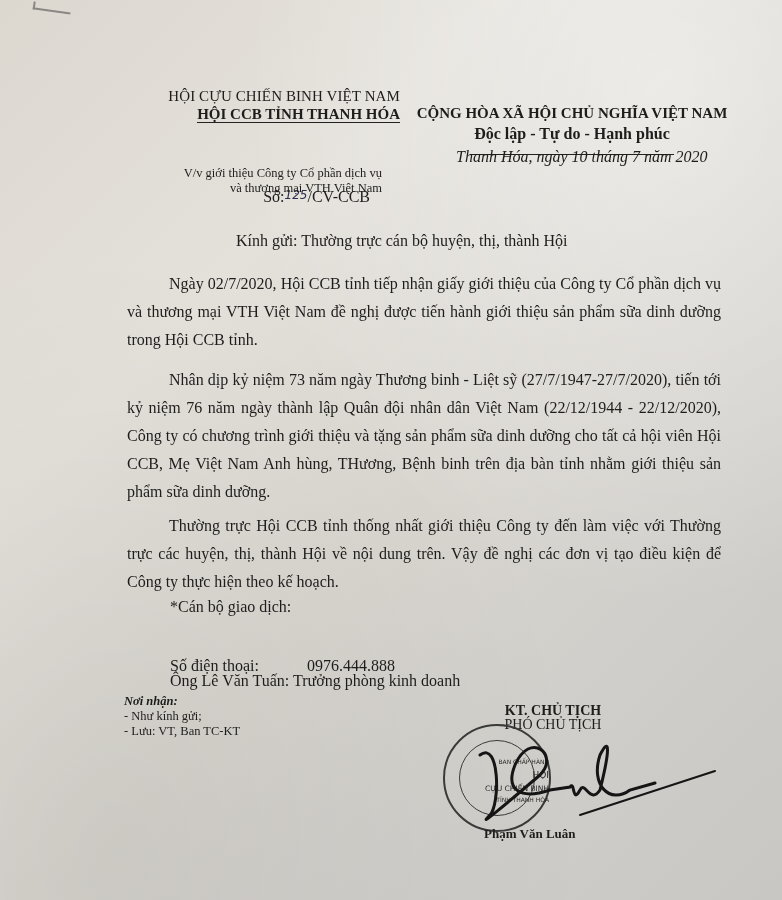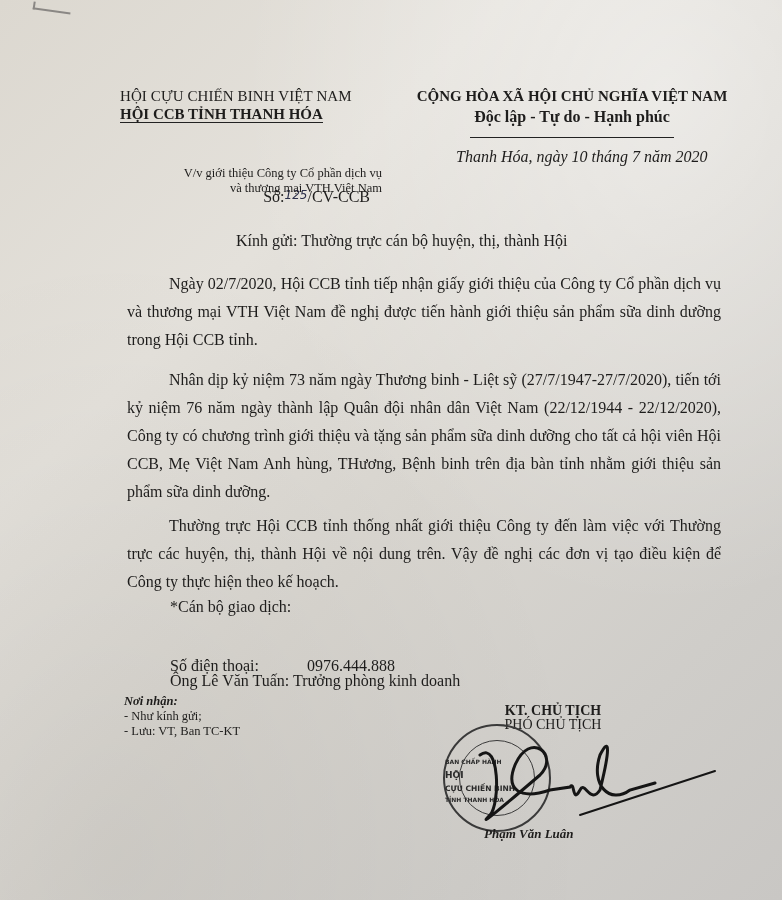--- a/index.html
+++ b/index.html
@@ -14,26 +14,26 @@
       background:
         radial-gradient(ellipse at 85% 10%, rgba(255,255,255,0.45), rgba(255,255,255,0) 45%),
         radial-gradient(ellipse at 15% 95%, rgba(0,0,0,0.06), rgba(0,0,0,0) 50%);
     }
     .staple {
       position: absolute; left: 33px; top: 4px; width: 36px; height: 6px;
       border-bottom: 2px solid #8a8784; border-left: 2px solid #8a8784;
       transform: rotate(8deg);
     }
     .abs { position: absolute; white-space: nowrap; }
-    .hdr-left { left: 120px; top: 88px; width: 280px; text-align: left; }
+    .hdr-left { left: 120px; top: 88px; width: 280px; text-align: right; }
     .hdr-left .l1 { font-size: 15px; letter-spacing: 0.1px; }
     .hdr-left .l2 { font-size: 15px; font-weight: bold; margin-top: 1px; }
     .hdr-left .l2 .ul { border-bottom: 1.5px solid #222; padding-bottom: 0; }
     .hdr-right { left: 404px; top: 88px; width: 336px; text-align: center; }
-    .hdr-right .l1 { font-size: 15px; font-weight: bold; }
+    .hdr-right .l1 { font-size: 15px; font-weight: bold; margin-top: 17px; }
     .hdr-right .l2 { font-size: 16px; font-weight: bold; margin-top: 3px; }
     .hdr-right .l2 span { border-bottom: 1.5px solid #222; padding: 0 4px 12px; }
     .so { left: 130px; top: 144px; width: 240px; text-align: right; font-size: 16px; margin-top: 44px; }
     .so .hand { font-family: "DejaVu Sans", sans-serif; font-style: italic; font-size: 12px; color: #2b2f4a; position: relative; top: -3px; }
     .vv { left: 120px; top: 166px; width: 262px; text-align: right; font-size: 12.5px; line-height: 15px; }
     .date { left: 456px; top: 148px; font-size: 16px; font-style: italic; }
     .recipient { left: 236px; top: 232px; font-size: 16px; }
     .body-text {
       position: absolute; left: 127px; width: 594px;
       font-size: 16px; line-height: 28px; text-align: justify;
@@ -53,29 +53,29 @@
     .sign-title .l2 { font-weight: normal; }
     .stamp {
       position: absolute; left: 443px; top: 724px; width: 108px; height: 108px;
       border-radius: 50%; border: 2.5px solid #3a3a3a; box-sizing: border-box;
     }
     .stamp .inner {
       position: absolute; left: 14px; top: 14px; right: 14px; bottom: 14px;
       border-radius: 50%; border: 1.5px solid #3a3a3a;
     }
     .stamp .txt {
-      position: absolute; left: 0; right: 0; text-align: left;
-      font-family: "DejaVu Sans", sans-serif; font-size: 7.5px; color: #2a2a2a; font-weight: bold;
+      position: absolute; left: 0; right: 0; text-align: right;
+      font-family: "DejaVu Sans", sans-serif; font-size: 7.5px; color: #2a2a2a; font-weight: normal;
     }
     .stamp .t1 { top: 32px; font-size: 6px; }
     .stamp .t2 { top: 44px; font-size: 9px; }
     .stamp .t3 { top: 58px; font-size: 7.5px; }
     .stamp .t4 { top: 70px; font-size: 6px; }
     .signature { position: absolute; left: 460px; top: 735px; width: 270px; height: 100px; }
-    .signer { left: 484px; top: 826px; font-size: 13px; font-weight: bold; font-style: italic; }
+    .signer { left: 484px; top: 826px; font-size: 13px; font-weight: bold; }
   </style>
 </head>
 <body>
 
 <div class="paper-shade"></div>
 <div class="staple"></div>
 
 <div class="abs hdr-left">
   <div class="l1">HỘI CỰU CHIẾN BINH VIỆT NAM</div>
   <div class="l2"><span class="ul">HỘI CCB TỈNH THANH HÓA</span></div>

